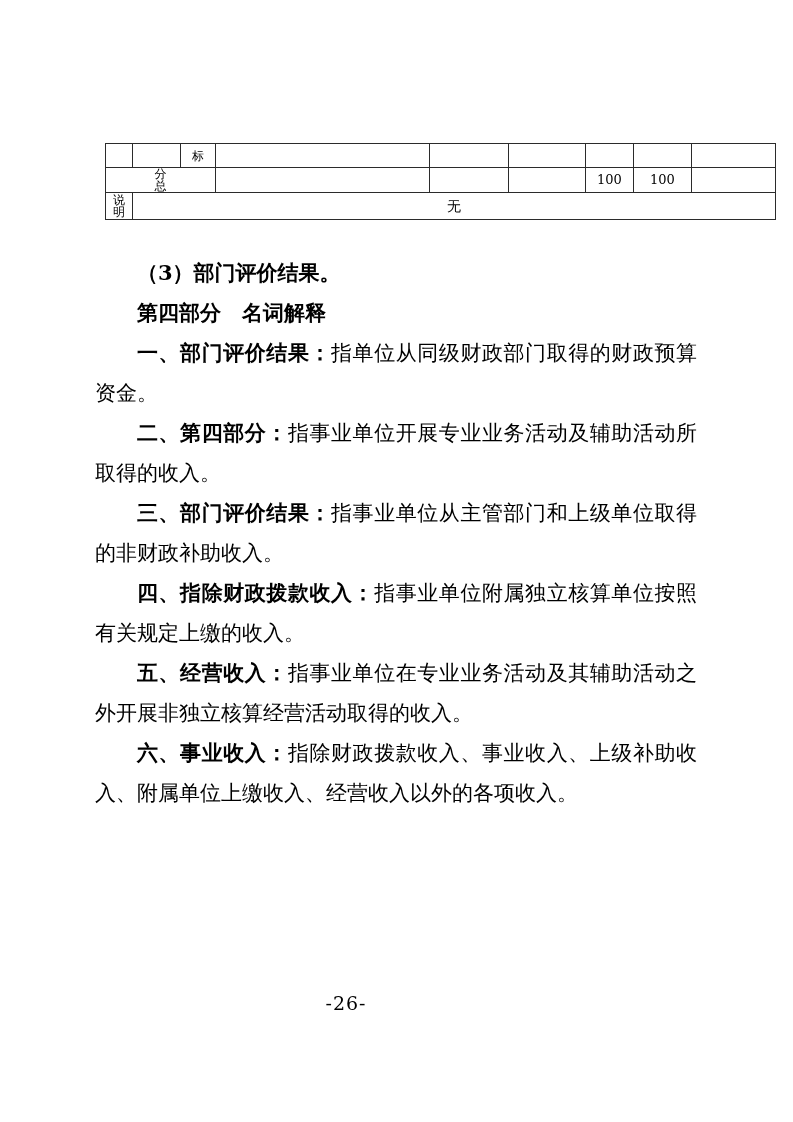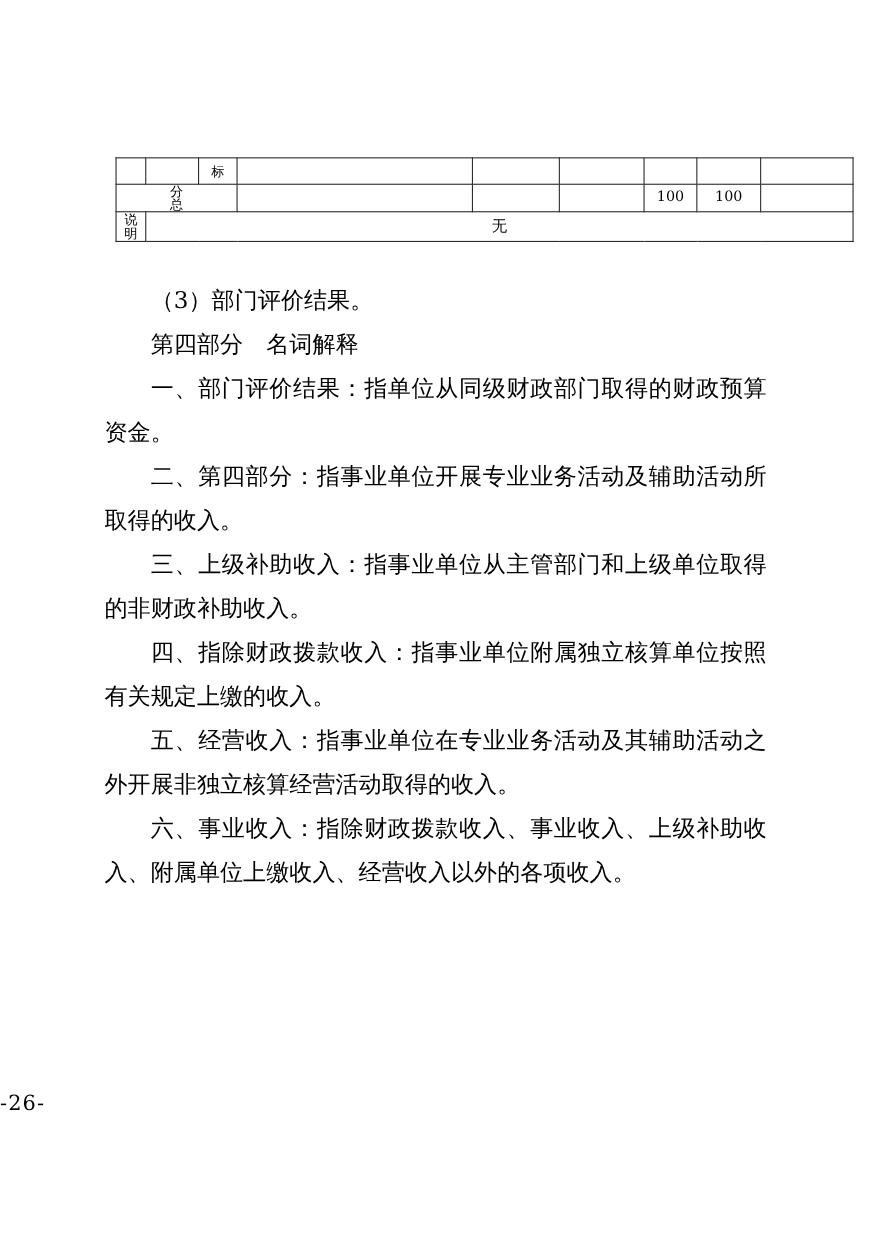--- a/index.html
+++ b/index.html
@@ -39,29 +39,29 @@
   .doc-body {
     position: absolute;
     left: 95px;
     top: 253px;
     width: 602px;
     font-size: 21px;
     line-height: 40px;
     text-align: justify;
   }
   .para { margin: 0; text-indent: 42px; }
-  .b { font-weight: normal; }
+  .b { font-weight: bold; }
 
   
   .page-num {
     position: absolute;
     top: 992px;
     left: 0;
     width: 692px;
-    text-align: left;
+    text-align: center;
     font-size: 19px;
     letter-spacing: 1px;
   }
 </style>
 </head>
 <body>
 
 <div class="page">
 
   <table class="ctable">
@@ -108,21 +108,21 @@
       <td colspan="8" class="note-val">无</td>
     </tr>
   </tbody>
     </table>
 
   <div class="doc-body">
     <p class="para"><span class="b">（3）部门评价结果。</span><span></span></p>
     <p class="para"><span class="b">第四部分　名词解释</span><span></span></p>
     <p class="para"><span class="b">一、部门评价结果：</span><span>指单位从同级财政部门取得的财政预算资金。</span></p>
     <p class="para"><span class="b">二、第四部分：</span><span>指事业单位开展专业业务活动及辅助活动所取得的收入。</span></p>
-    <p class="para"><span class="b">三、上级补助收入：</span><span>指事业单位从主管部门和上级单位取得的非财政补助收入。</span></p>
+    <p class="para"><span class="b">三、部门评价结果：</span><span>指事业单位从主管部门和上级单位取得的非财政补助收入。</span></p>
     <p class="para"><span class="b">四、指除财政拨款收入：</span><span>指事业单位附属独立核算单位按照有关规定上缴的收入。</span></p>
     <p class="para"><span class="b">五、经营收入：</span><span>指事业单位在专业业务活动及其辅助活动之外开展非独立核算经营活动取得的收入。</span></p>
     <p class="para"><span class="b">六、事业收入：</span><span>指除财政拨款收入、事业收入、上级补助收入、附属单位上缴收入、经营收入以外的各项收入。</span></p>
   </div>
 
   <div class="page-num">-26-</div>
 
 </div>
 
 </body></html>

